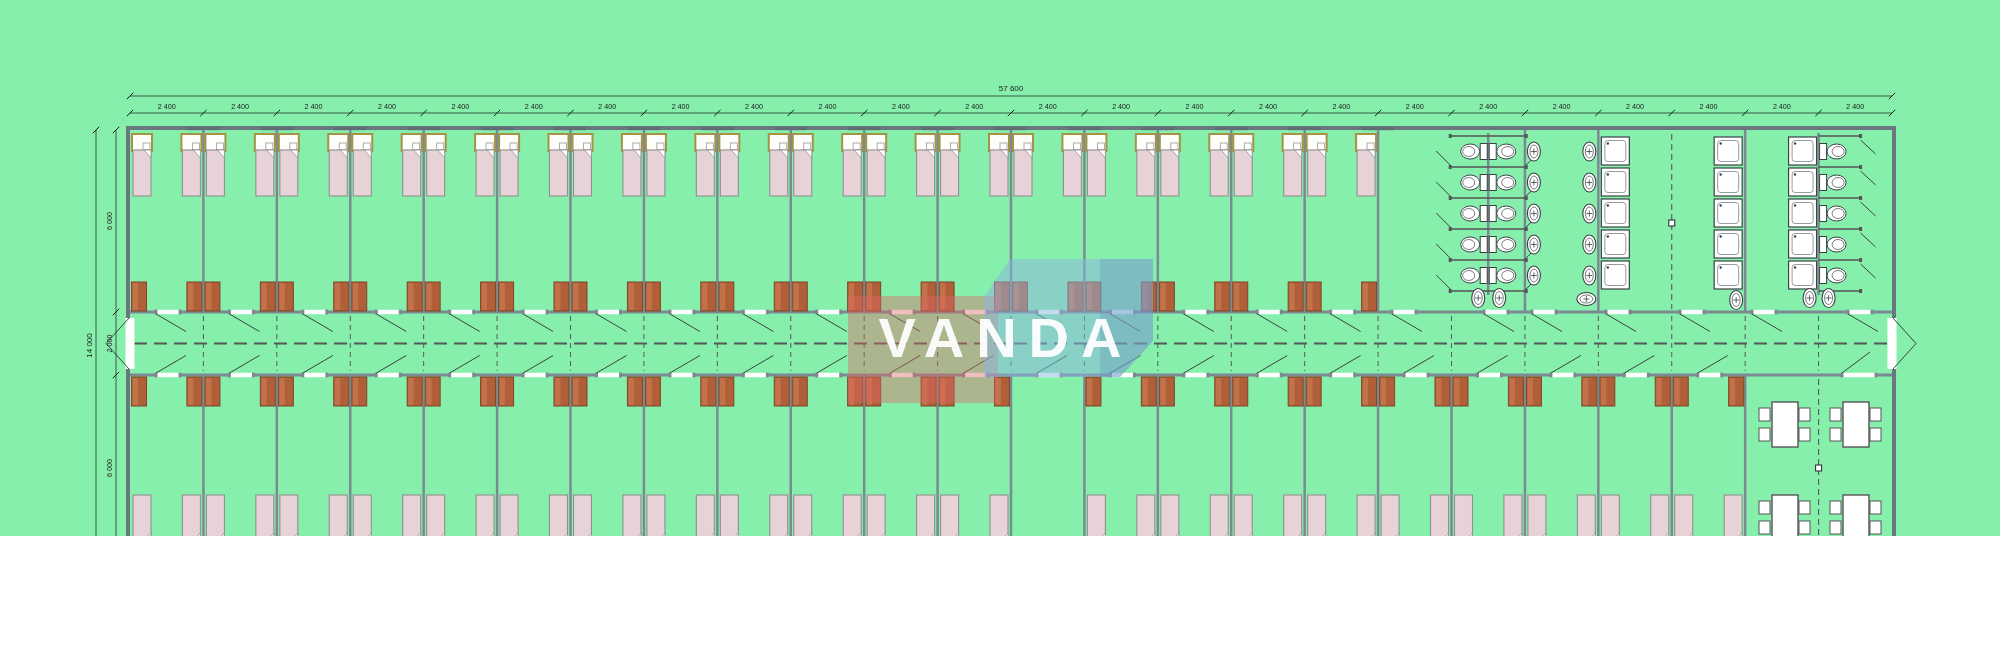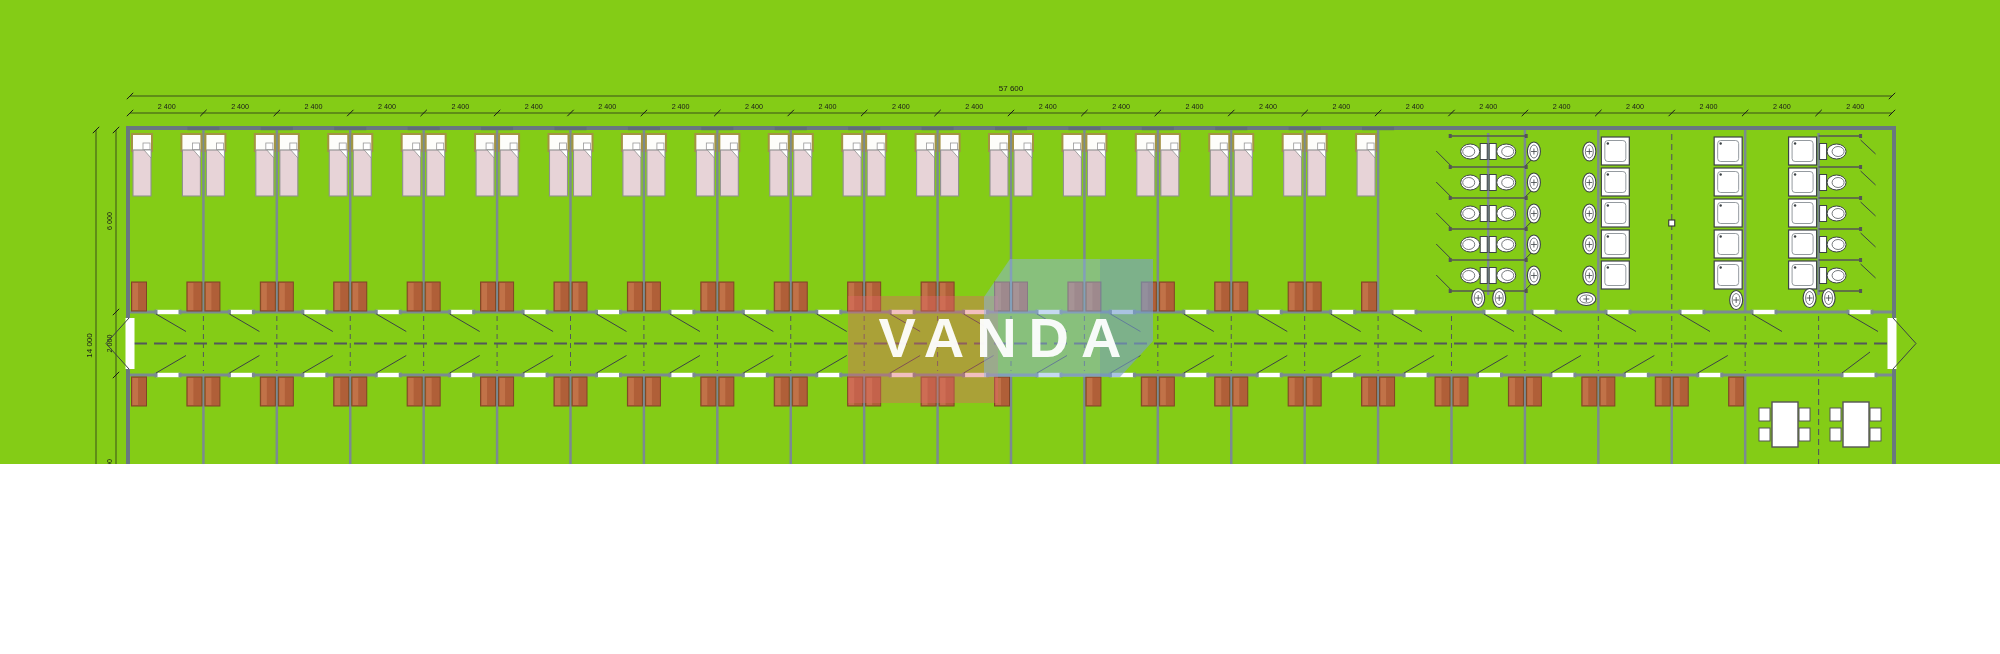--- a/index.html
+++ b/index.html
@@ -1,16 +1,16 @@
 <!DOCTYPE html>
 <html><head>
 <meta charset="utf-8">
 <style>
   html,body{margin:0;padding:0;background:#ffffff;}
-  #stage{position:relative;width:2000px;height:464px;background:#84cc16;overflow:hidden;
+  #stage{position:relative;width:2000px;height:536px;background:#86efac;overflow:hidden;
          font-family:"Liberation Sans",sans-serif;}
   svg text{font-family:"Liberation Sans",sans-serif;}
   .wm-text{font-weight:bold;letter-spacing:12px;}
 </style>
 </head>
 <body>
 
 <div id="stage">
   <svg id="plan-svg" width="2000" height="654" viewBox="0 0 2000 654">
     <g id="drawing">

